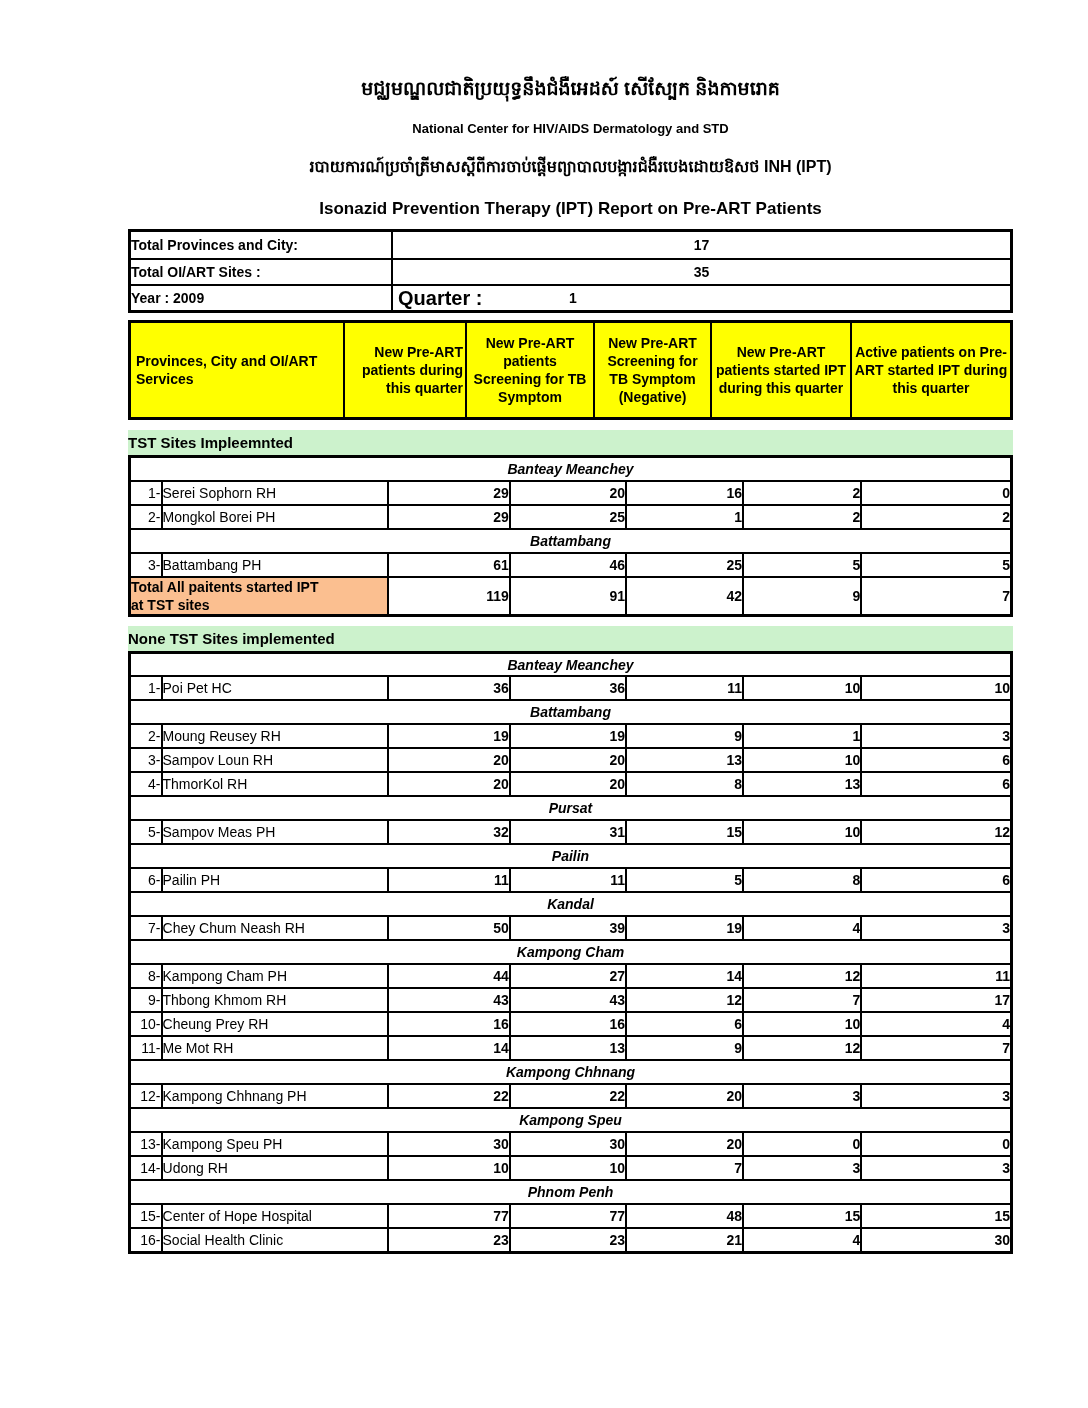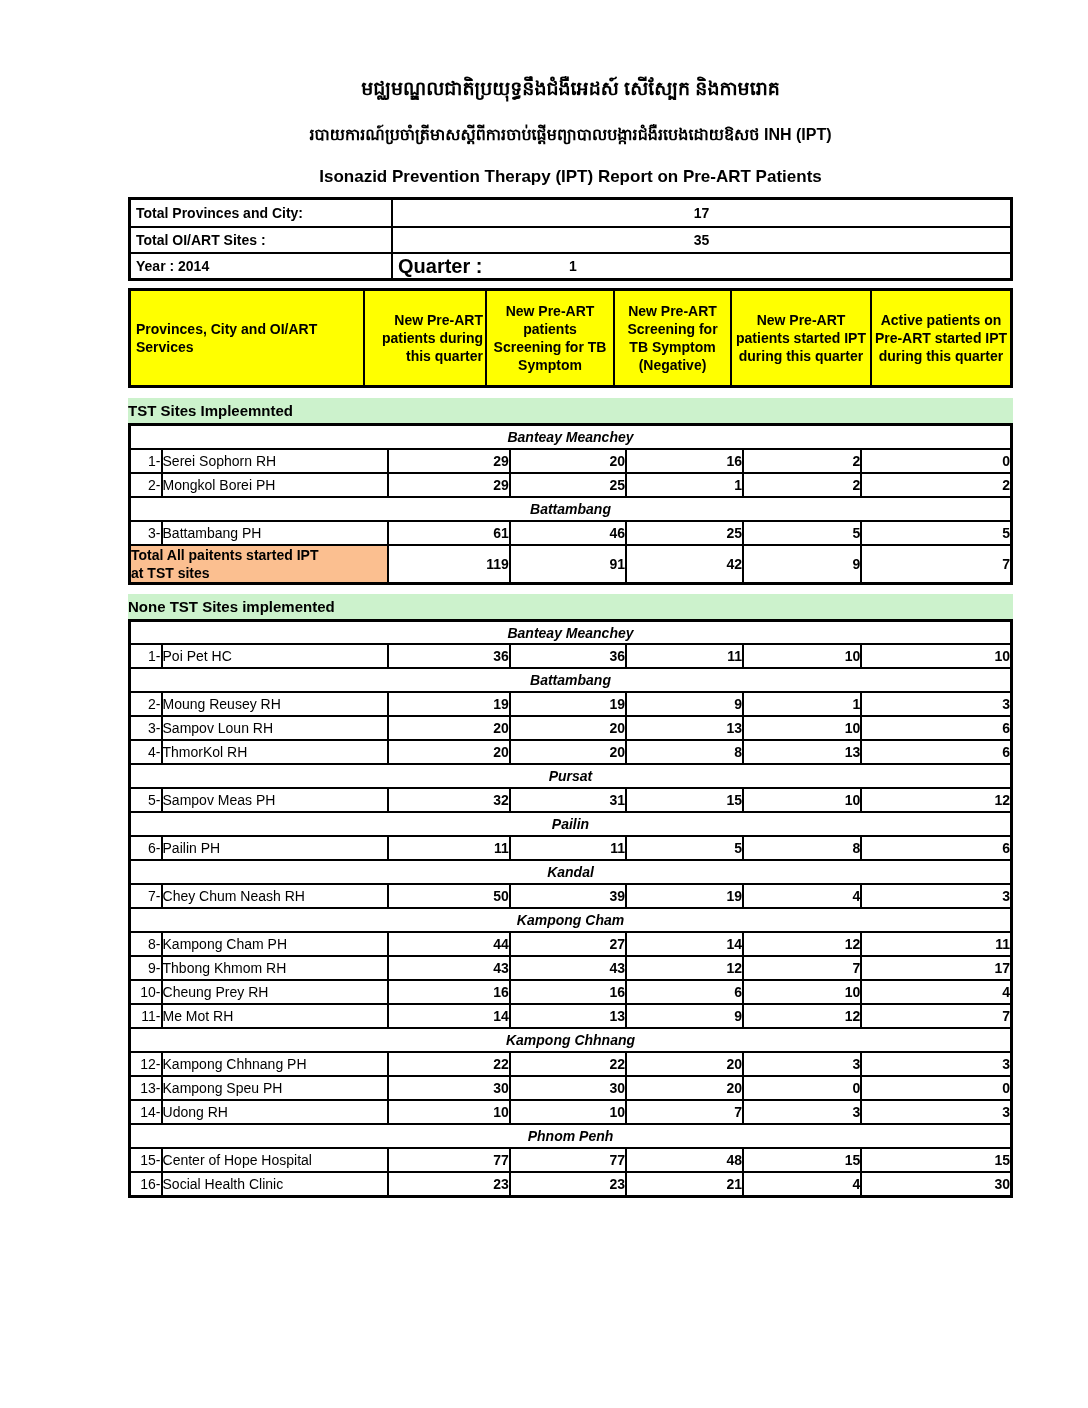--- a/index.html
+++ b/index.html
@@ -14,33 +14,33 @@
   .khmer1 { font-size:19px; }
   .eng1   { font-size:13px; margin-top:17px; }
   .khmer2 { font-size:16px; margin-top:20px; }
   .eng2   { font-size:17px; margin-top:19px; }
 
   
   .meta { margin-top:10px; border:3px solid #000; }
   .meta-row { display:flex; align-items:stretch; height:26px; border-top:2px solid #000; }
   .meta-row:first-child { border-top:0; }
   .m-label { width:262px; border-right:2px solid #000; display:flex; align-items:center;
-             padding-left:5px; font-weight:bold; font-size:14px; }
+             font-weight:bold; font-size:14px; }
   .m-value { flex:1; display:flex; align-items:center; justify-content:center;
              font-weight:bold; font-size:14px; }
   .m-q   { width:122px; display:flex; align-items:center; padding-left:5px; font-weight:bold; font-size:20px; }
   .m-qv  { width:116px; display:flex; align-items:center; justify-content:center; font-weight:bold; font-size:14px; }
   .m-rest { flex:1; }
 
   
   .colhead { margin-top:7px; border:3px solid #000; display:flex; height:100px;
              background:var(--yellow,#FFFF00); }
   .ch { border-left:2px solid #000; display:flex; align-items:center; justify-content:center;
         text-align:center; font-weight:bold; font-size:14px; line-height:1.3; padding:2px; }
-  .ch.name { border-left:0; width:232px; justify-content:flex-start; text-align:left; padding-left:5px; }
+  .ch.name { border-left:0; width:212px; justify-content:flex-start; text-align:left; padding-left:5px; }
   .ch.c1 { width:122px;text-align:right; } .ch.c2 { width:128px; } .ch.c3 { width:117px; }
   .ch.c4 { width:140px; } .ch.c5 { flex:1; }
 
   
   .secbar { height:25px; line-height:25px; background:var(--green,#CCF2CC);
             font-weight:bold; font-size:15px; }
   .secbar.first { margin-top:10px; }
   .secbar.second { margin-top:9px; }
 
   
@@ -55,34 +55,35 @@
   td.tot   { background:var(--orange,#FBBF90); font-weight:bold; padding-left:4px;
              line-height:1.3; white-space:normal; }
   tr.totalrow td { height:38px; }
 </style>
 </head>
 <body>
 
 <div class="doc">
 
   <div class="hdr khmer1">មជ្ឈមណ្ឌលជាតិប្រយុទ្ធនឹងជំងឺអេដស៍ សើស្បែក និងកាមរោគ</div>
+  <div class="hdr eng1">National Center for HIV/AIDS Dermatology and STD</div>
   <div class="hdr khmer2">របាយការណ៍ប្រចាំត្រីមាសស្តីពីការចាប់ផ្តើមព្យាបាលបង្ការជំងឺរបេងដោយឱសថ INH (IPT)</div>
   <div class="hdr eng2">Isonazid Prevention Therapy (IPT) Report on Pre-ART Patients</div>
 
   <div class="meta">
     <div class="meta-row">
       <div class="m-label">Total Provinces and City:</div>
       <div class="m-value">17</div>
     </div>
     <div class="meta-row">
       <div class="m-label">Total OI/ART Sites :</div>
       <div class="m-value">35</div>
     </div>
     <div class="meta-row">
-      <div class="m-label">Year : 2014</div>
+      <div class="m-label">Year : 2009</div>
       <div class="m-q">Quarter :</div>
       <div class="m-qv">1</div>
       <div class="m-rest"></div>
     </div>
   </div>
 
   <div class="colhead">
     <div class="ch name">Provinces, City and OI/ART Services</div>
     <div class="ch c1">New Pre-ART patients during this quarter</div>
     <div class="ch c2">New Pre-ART patients Screening for TB Symptom</div>
@@ -285,20 +286,23 @@
         <tr>
           <td class="numc">12-</td>
           <td class="sname">Kampong Chhnang PH</td>
           <td class="val">22</td>
           <td class="val">22</td>
           <td class="val">20</td>
           <td class="val">3</td>
           <td class="val">3</td>
         </tr>
         <tr>
+          <td class="prov" colspan="7">Kampong Speu</td>
+        </tr>
+        <tr>
           <td class="numc">13-</td>
           <td class="sname">Kampong Speu PH</td>
           <td class="val">30</td>
           <td class="val">30</td>
           <td class="val">20</td>
           <td class="val">0</td>
           <td class="val">0</td>
         </tr>
         <tr>
           <td class="numc">14-</td>

